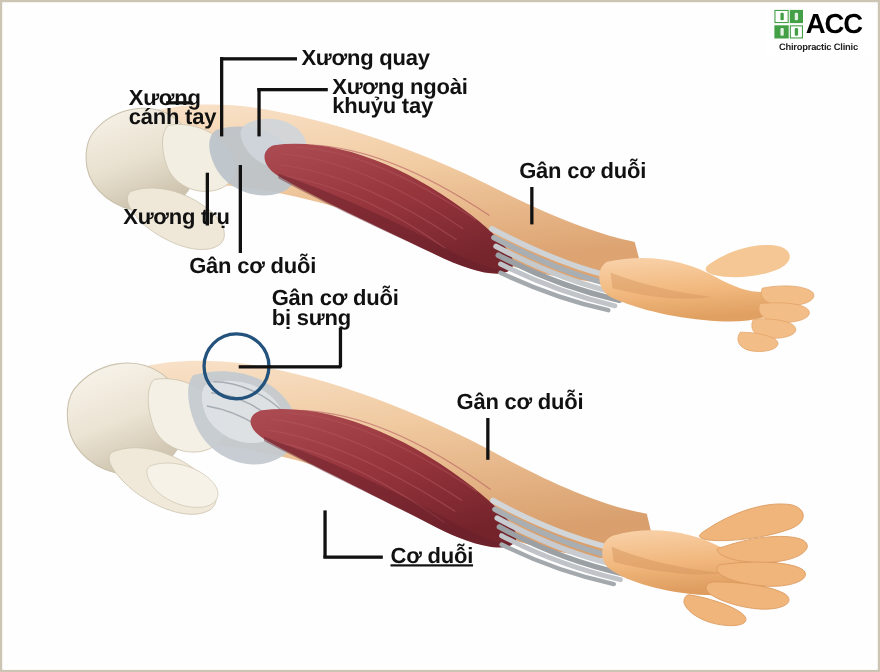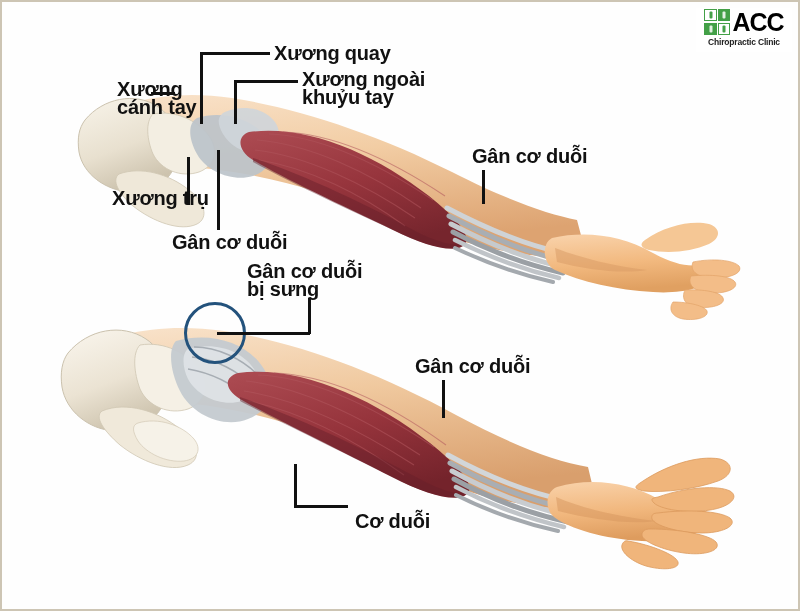--- a/index.html
+++ b/index.html
@@ -282,21 +282,21 @@
 
   <div class="label" style="left:170px; top:231px;">Gân cơ duỗi</div>
 
   <div class="label" style="left:470px; top:145px;">Gân cơ duỗi</div>
 
   <div class="label" style="left:245px; top:260px;">Gân cơ duỗi
 bị sưng</div>
 
   <div class="label" style="left:413px; top:355px;">Gân cơ duỗi</div>
 
-  <div class="label" style="left:353px; top:510px;">Cơ duỗi</div>
+  <div class="label" style="left:353px; top:495px;text-decoration:underline;">Cơ duỗi</div>
 
   <div id="logo">
     <div id="logo-top">
       <div id="logo-mark">
         <i></i>
           <i></i>
           <i></i>
           <i></i>
       </div>
       <div id="logo-word">ACC</div>

